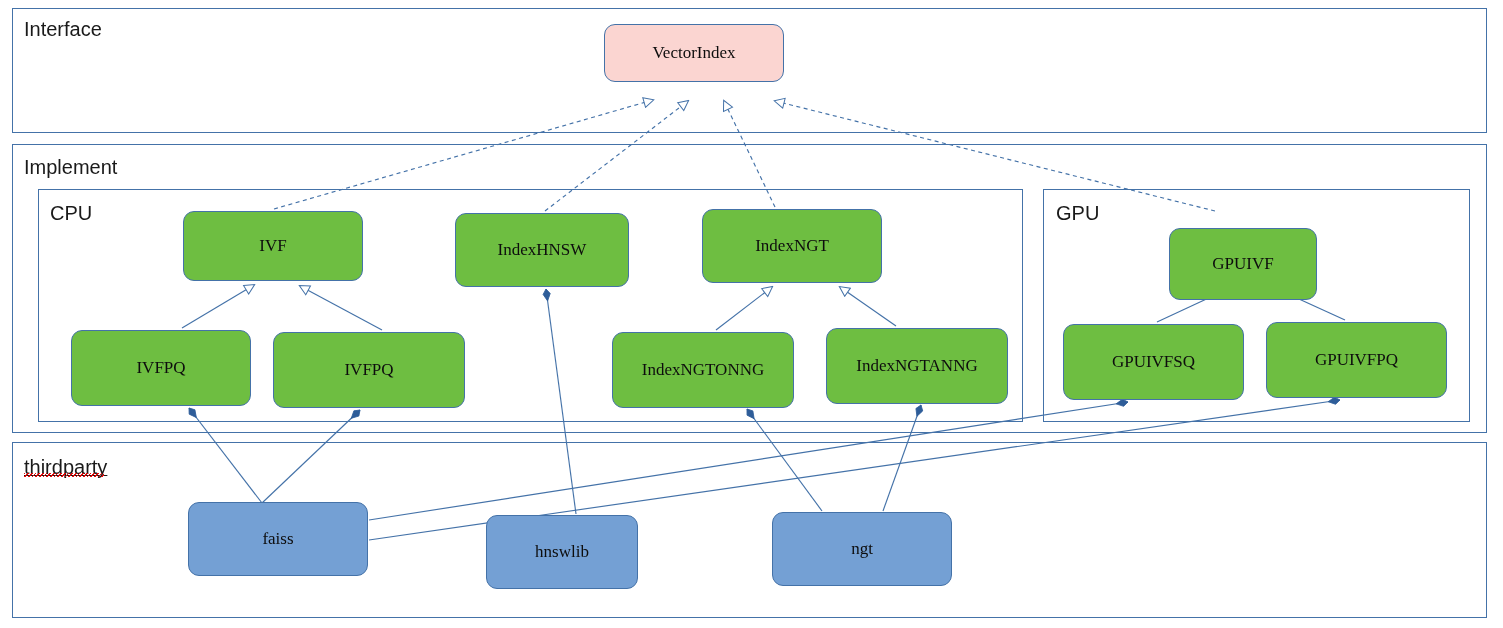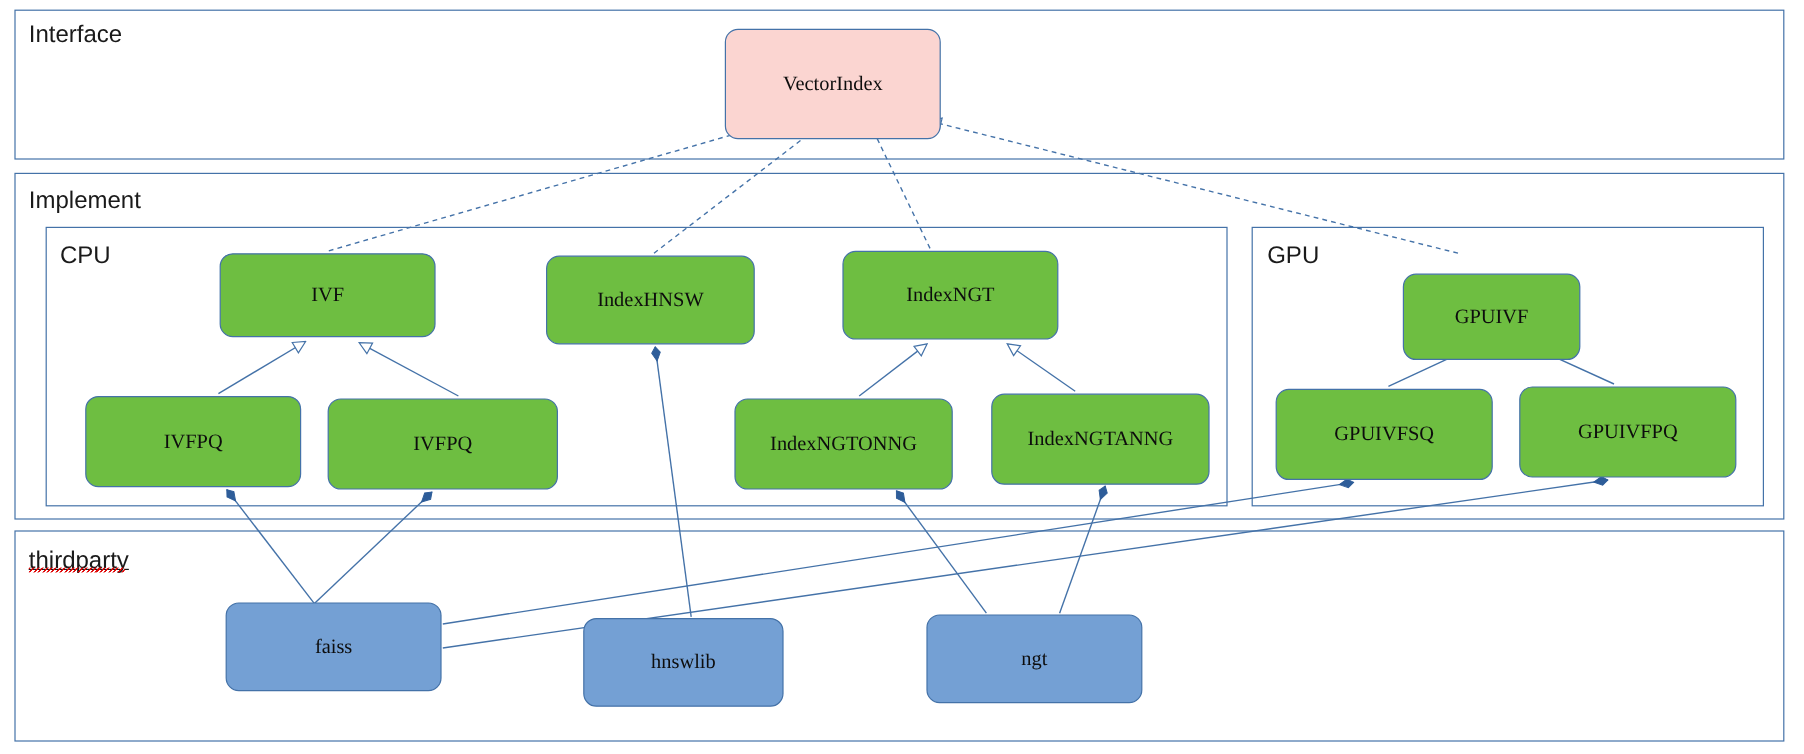--- a/index.html
+++ b/index.html
@@ -120,21 +120,21 @@
       <line x1="189" y1="408" x2="262" y2="503" marker-start="url(#filledDia)"></line>
       <line x1="360" y1="410" x2="262" y2="503" marker-start="url(#filledDia)"></line>
       <line x1="1128" y1="402" x2="369" y2="520" marker-start="url(#filledDia)"></line>
       <line x1="1340" y1="400" x2="369" y2="540" marker-start="url(#filledDia)"></line>
       <line x1="546" y1="289" x2="576" y2="514" marker-start="url(#filledDia)"></line>
       <line x1="747" y1="409" x2="822" y2="511" marker-start="url(#filledDia)"></line>
       <line x1="921" y1="405" x2="883" y2="511" marker-start="url(#filledDia)"></line>
     </g>
   </svg>
 
-  <div class="node iface" style="left:604px; top:24px; width:180px; height:92px;">VectorIndex</div>
+  <div class="node iface" style="left:604px; top:24px; width:180px; height:58px;">VectorIndex</div>
 
   <div class="node impl" style="left:183px; top:211px; width:180px; height:70px;text-align:right;">IVF</div>
 
   <div class="node impl" style="left:455px; top:213px; width:174px; height:74px;">IndexHNSW</div>
 
   <div class="node impl" style="left:702px; top:209px; width:180px; height:74px;">IndexNGT</div>
 
   <div class="node impl" style="left:71px; top:330px; width:180px; height:76px;">IVFPQ</div>
 
   <div class="node impl" style="left:273px; top:332px; width:192px; height:76px;">IVFPQ</div>
@@ -144,17 +144,17 @@
   <div class="node impl" style="left:826px; top:328px; width:182px; height:76px;">IndexNGTANNG</div>
 
   <div class="node impl" style="left:1169px; top:228px; width:148px; height:72px;">GPUIVF</div>
 
   <div class="node impl" style="left:1063px; top:324px; width:181px; height:76px;">GPUIVFSQ</div>
 
   <div class="node impl" style="left:1266px; top:322px; width:181px; height:76px;">GPUIVFPQ</div>
 
   <div class="node third" style="left:188px; top:502px; width:180px; height:74px;">faiss</div>
 
-  <div class="node third" style="left:486px; top:515px; width:167px; height:74px;">hnswlib</div>
+  <div class="node third" style="left:486px; top:515px; width:152px; height:74px;">hnswlib</div>
 
   <div class="node third" style="left:772px; top:512px; width:180px; height:74px;">ngt</div>
 
 </div>
 
 </body></html>

